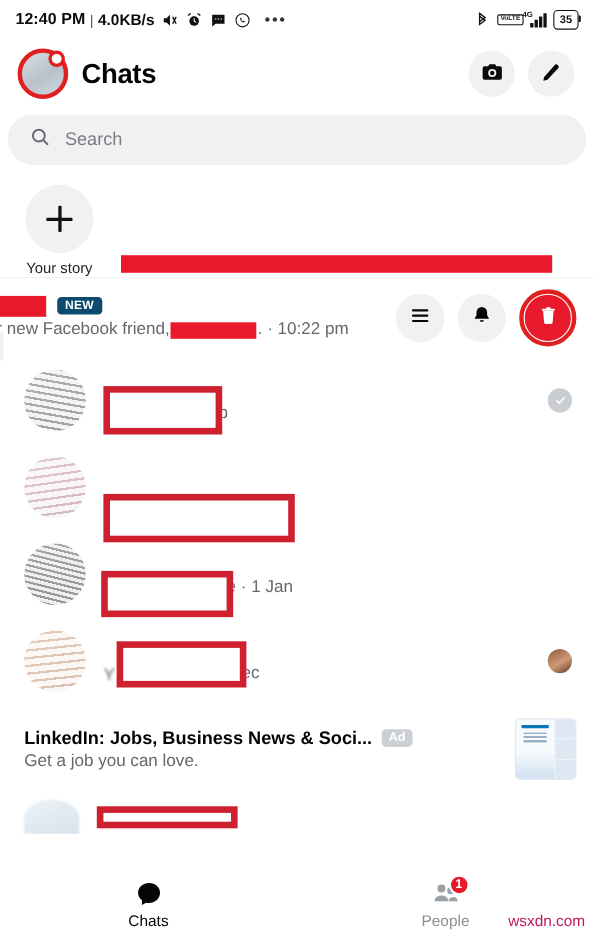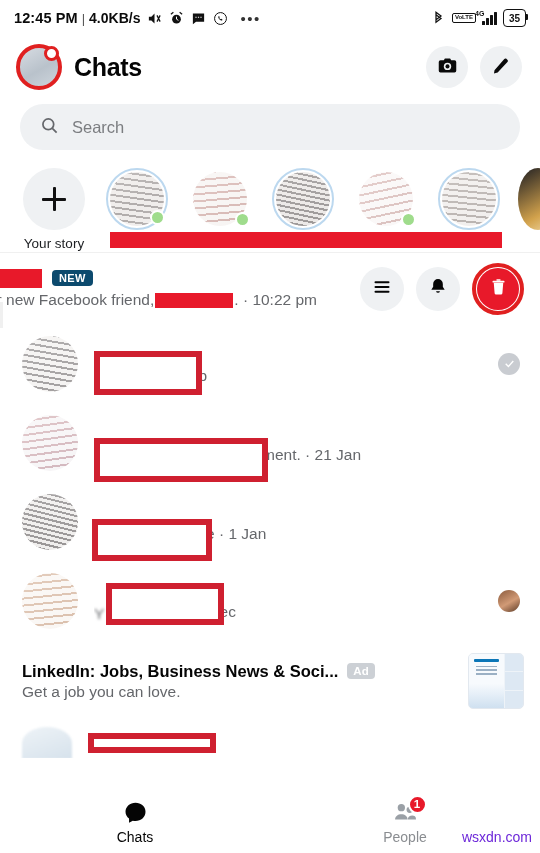--- a/index.html
+++ b/index.html
@@ -71,33 +71,34 @@
   .page-title { font-size:25px; font-weight:700; letter-spacing:-.3px; }
   .hdr-actions { margin-left:auto; display:flex; gap:12px; }
   .round-btn {
     width:42px; height:42px; border-radius:50%;
     background:#eff1f3; display:flex; align-items:center;
     justify-content:center; border:none; cursor:pointer;
   }
   .round-btn svg{ width:21px; height:21px; fill:#0a0a0a; }
 
   
-  .search-wrap { padding:6px 20px 10px; }
+  .search-wrap { padding:6px 7px 10px; }
   .search-box {
     height:46px; border-radius:23px; background:#eff1f3;
     display:flex; align-items:center; gap:13px; padding:0 20px;
   }
   .search-box svg { width:19px; height:19px; fill:none; stroke:#65676b; stroke-width:2.2; }
   .search-ph { font-size:16.5px; color:#7b7d80; }
 
   
   .stories {
     display:flex; align-items:flex-start; gap:15px;
     padding:8px 0 4px 20px; position:relative; overflow:hidden;
     height:92px;
+    flex-direction:column;
   }
   .story { width:68px; flex:none; text-align:center; }
   .story-ring {
     width:62px; height:62px; border-radius:50%;
     margin:0 auto; position:relative;
     display:flex; align-items:center; justify-content:center;
   }
   .story-ring.active { border:2.5px solid #bcd8ef; }
   .story-pic {
     width:54px; height:54px; border-radius:50%;
@@ -289,29 +290,29 @@
   .nav-item.inactive .nav-label{ color:#8a8d91; }
   .nav-badge{
     position:absolute; right:-9px; top:-5px;
     min-width:19px; height:19px; border-radius:10px; background:#e8192a;
     color:#fff; font-size:11.5px; font-weight:700;
     display:flex; align-items:center; justify-content:center;
     border:2px solid #fff; padding:0 4px;
   }
   .watermark{
     position:absolute; right:8px; bottom:8px;
-    font-size:14px; color:#6d28d9; font-family:"Liberation Sans",sans-serif;
+    font-size:14px; color:#be185d; font-family:"Liberation Sans",sans-serif;
   }
 </style>
 </head>
 <body>
 
 <div class="statusbar">
   <div class="sb-left">
-    <span class="sb-time">12:45 PM</span>
+    <span class="sb-time">12:40 PM</span>
     <span class="sb-sep">|</span>
     <span class="sb-speed">4.0KB/s</span>
     <span class="sb-ico">
       <svg viewBox="0 0 24 24">
           <path fill="#111" d="M3 9v6h4l5 5V4L7 9H3z"></path>
           <path stroke="#111" stroke-width="2" d="M16 7l5 10M21 7L16 17"></path>
         </svg>
     </span>
     <span class="sb-ico">
       <svg viewBox="0 0 24 24">
@@ -501,23 +502,20 @@
             <path d="M5 12.5l5 5 9-10"></path>
           </svg>
       </span>
     </div>
   </div>
 
   <div class="chat-row">
     <div class="ch-avatar a2"></div>
     <div class="ch-body">
       <div class="ch-name">&nbsp;</div>
-      <div class="ch-sub">
-        <span style="display:inline-block;width:168px"></span><span>ment. · 21 Jan</span>
-      </div>
       <div class="box-annot b2"></div>
     </div>
     <div class="ch-right"></div>
   </div>
 
   <div class="chat-row">
     <div class="ch-avatar a3"></div>
     <div class="ch-body">
       <div class="ch-name">&nbsp;</div>
       <div class="ch-sub">

